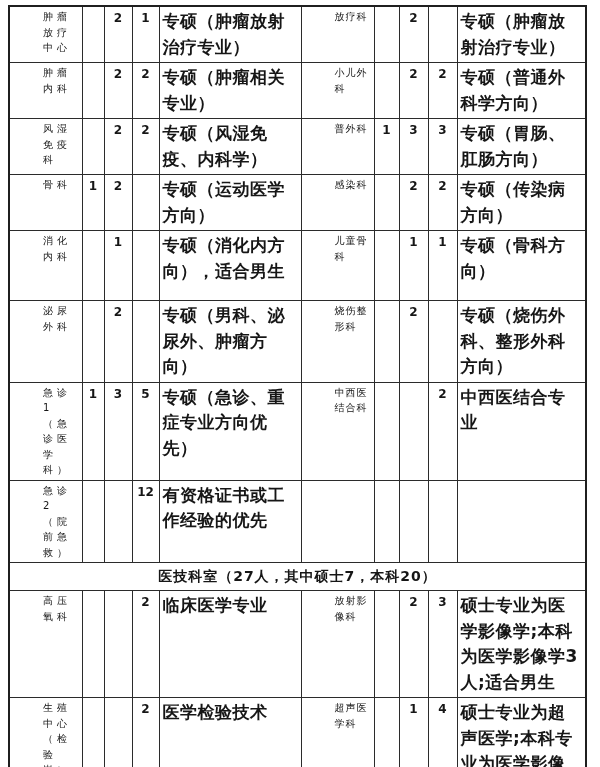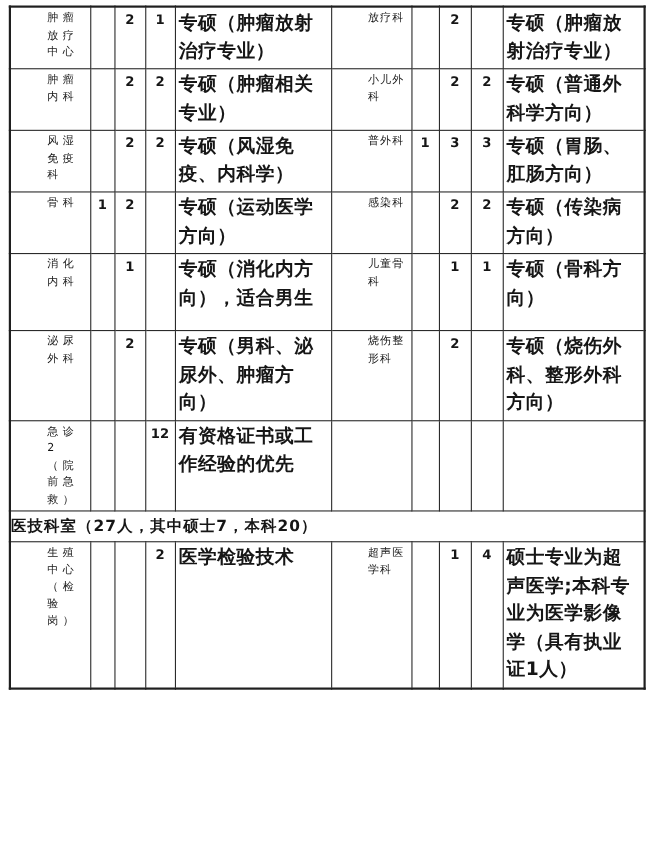--- a/index.html
+++ b/index.html
@@ -42,21 +42,21 @@
     padding-top:4px;
     letter-spacing:0;
   }
   td.desc{
     font-weight:bold;
     font-size:17px;
     line-height:1.5;
     letter-spacing:0.5px;
   }
   td.divider{
-    text-align:left;
+    text-align:center;
     font-weight:bold;
     font-size:14px;
     letter-spacing:1px;
     padding:4px 0;
     vertical-align:middle;
   }
 </style>
 </head>
 <body>
 
@@ -140,34 +140,58 @@
           <td class="num left"></td>
           <td class="num left">2</td>
           <td class="num left"></td>
           <td class="desc left">专硕（男科、泌尿外、肿瘤方向）</td>
           <td class="name right">烧伤整形科</td>
           <td class="num right"></td>
           <td class="num right">2</td>
           <td class="num right"></td>
           <td class="desc right">专硕（烧伤外科、整形外科方向）</td>
         </tr>
+        <tr style="height: 65px;">
+          <td class="name left">急诊1（急诊医学科）</td>
+          <td class="num left">1</td>
+          <td class="num left">3</td>
+          <td class="num left">5</td>
+          <td class="desc left">专硕（急诊、重症专业方向优先）</td>
+          <td class="name right">中西医结合科</td>
+          <td class="num right"></td>
+          <td class="num right"></td>
+          <td class="num right">2</td>
+          <td class="desc right">中西医结合专业</td>
+        </tr>
         <tr style="height: 62px;">
           <td class="name left">急诊2（院前急救）</td>
           <td class="num left"></td>
           <td class="num left"></td>
           <td class="num left">12</td>
           <td class="desc left">有资格证书或工作经验的优先</td>
           <td class="name right"></td>
           <td class="num right"></td>
           <td class="num right"></td>
           <td class="num right"></td>
           <td class="desc right"></td>
         </tr>
         <tr style="height: 28px;">
           <td colspan="10" class="divider">医技科室（27人，其中硕士7，本科20）</td>
+        </tr>
+        <tr style="height: 76px;">
+          <td class="name left">高压氧科</td>
+          <td class="num left"></td>
+          <td class="num left"></td>
+          <td class="num left">2</td>
+          <td class="desc left">临床医学专业</td>
+          <td class="name right">放射影像科</td>
+          <td class="num right"></td>
+          <td class="num right">2</td>
+          <td class="num right">3</td>
+          <td class="desc right">硕士专业为医学影像学;本科为医学影像学3人;适合男生</td>
         </tr>
         <tr style="height: 88px;">
           <td class="name left">生殖中心（检验岗）</td>
           <td class="num left"></td>
           <td class="num left"></td>
           <td class="num left">2</td>
           <td class="desc left">医学检验技术</td>
           <td class="name right">超声医学科</td>
           <td class="num right"></td>
           <td class="num right">1</td>

